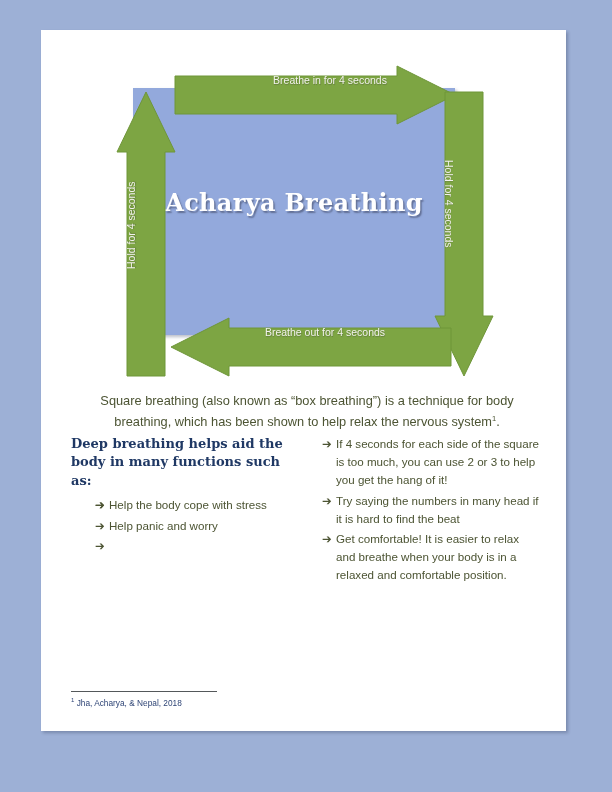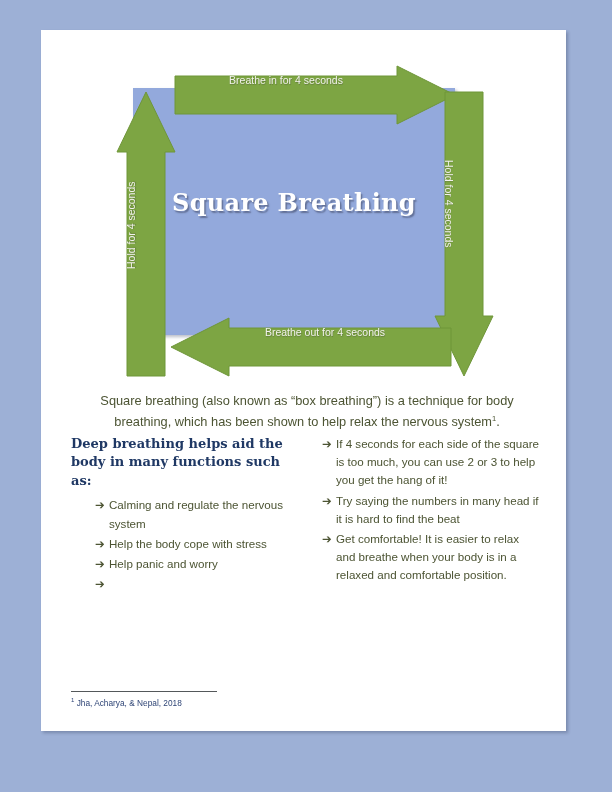--- a/index.html
+++ b/index.html
@@ -75,20 +75,21 @@
     text-shadow: 0.5px 0.5px 0.8px rgba(70,80,60,0.45);
   }
 
   
   .arrow-top { left: 134px; top: 36px; }
   .arrow-top .arrow-label {
     left: 0; top: 0;
     width: 222px; height: 28px;
     line-height: 28px;
     text-align: center;
+    padding-left: 44px;
   }
 
   
   .arrow-right { left: 394px; top: 62px; }
   .arrow-right .arrow-label {
     left: 0; top: 0;
     width: 28px; height: 224px;
     line-height: 28px;
     text-align: center;
     writing-mode: vertical-rl;
@@ -198,21 +199,21 @@
 </style>
 </head>
 <body>
 
 <div class="page">
 
   <div class="diagram">
 
     <div class="sq-box"></div>
 
-    <div class="sq-title">Square Breathing</div>
+    <div class="sq-title">Acharya Breathing</div>
 
     <div class="arrow arrow-top">
       <svg width="280" height="58" viewBox="0 0 280 58">
         <polygon points="0,0 222,0 222,-10 280,19 222,48 222,38 0,38" fill="#7da543" stroke="#6f9639" stroke-width="1" transform="translate(0,10)"></polygon>
       </svg>
       <div class="arrow-label">Breathe in for 4 seconds</div>
     </div>
 
     <div class="arrow arrow-right">
       <svg width="58" height="284" viewBox="0 0 58 284">
@@ -236,21 +237,21 @@
     </div>
   </div>
 
   <p class="intro"><span>Square breathing (also known as “box breathing”) is a technique for body breathing, which has been shown to help relax the nervous system</span><sup>1</sup><span>.</span></p>
 
   <div class="cols">
 
     <div class="col-left">
       <h2 class="col-head">Deep breathing helps aid the body in many functions such as:</h2>
       <ul class="arrows">
-        <li><span class="bullet">➔</span><span>Calming and regulate the nervous system</span></li>
+        <li><span class="bullet">➔</span></li>
         <li><span class="bullet">➔</span><span>Help the body cope with stress</span></li>
         <li><span class="bullet">➔</span><span>Help panic and worry</span></li>
         <li><span class="bullet">➔</span></li>
       </ul>
     </div>
 
     <div class="col-right">
       <ul class="arrows">
         <li><span class="bullet">➔</span><span>If 4 seconds for each side of the square is too much, you can use 2 or 3 to help you get the hang of it!</span></li>
         <li><span class="bullet">➔</span><span>Try saying the numbers in many head if it is hard to find the beat</span></li>

